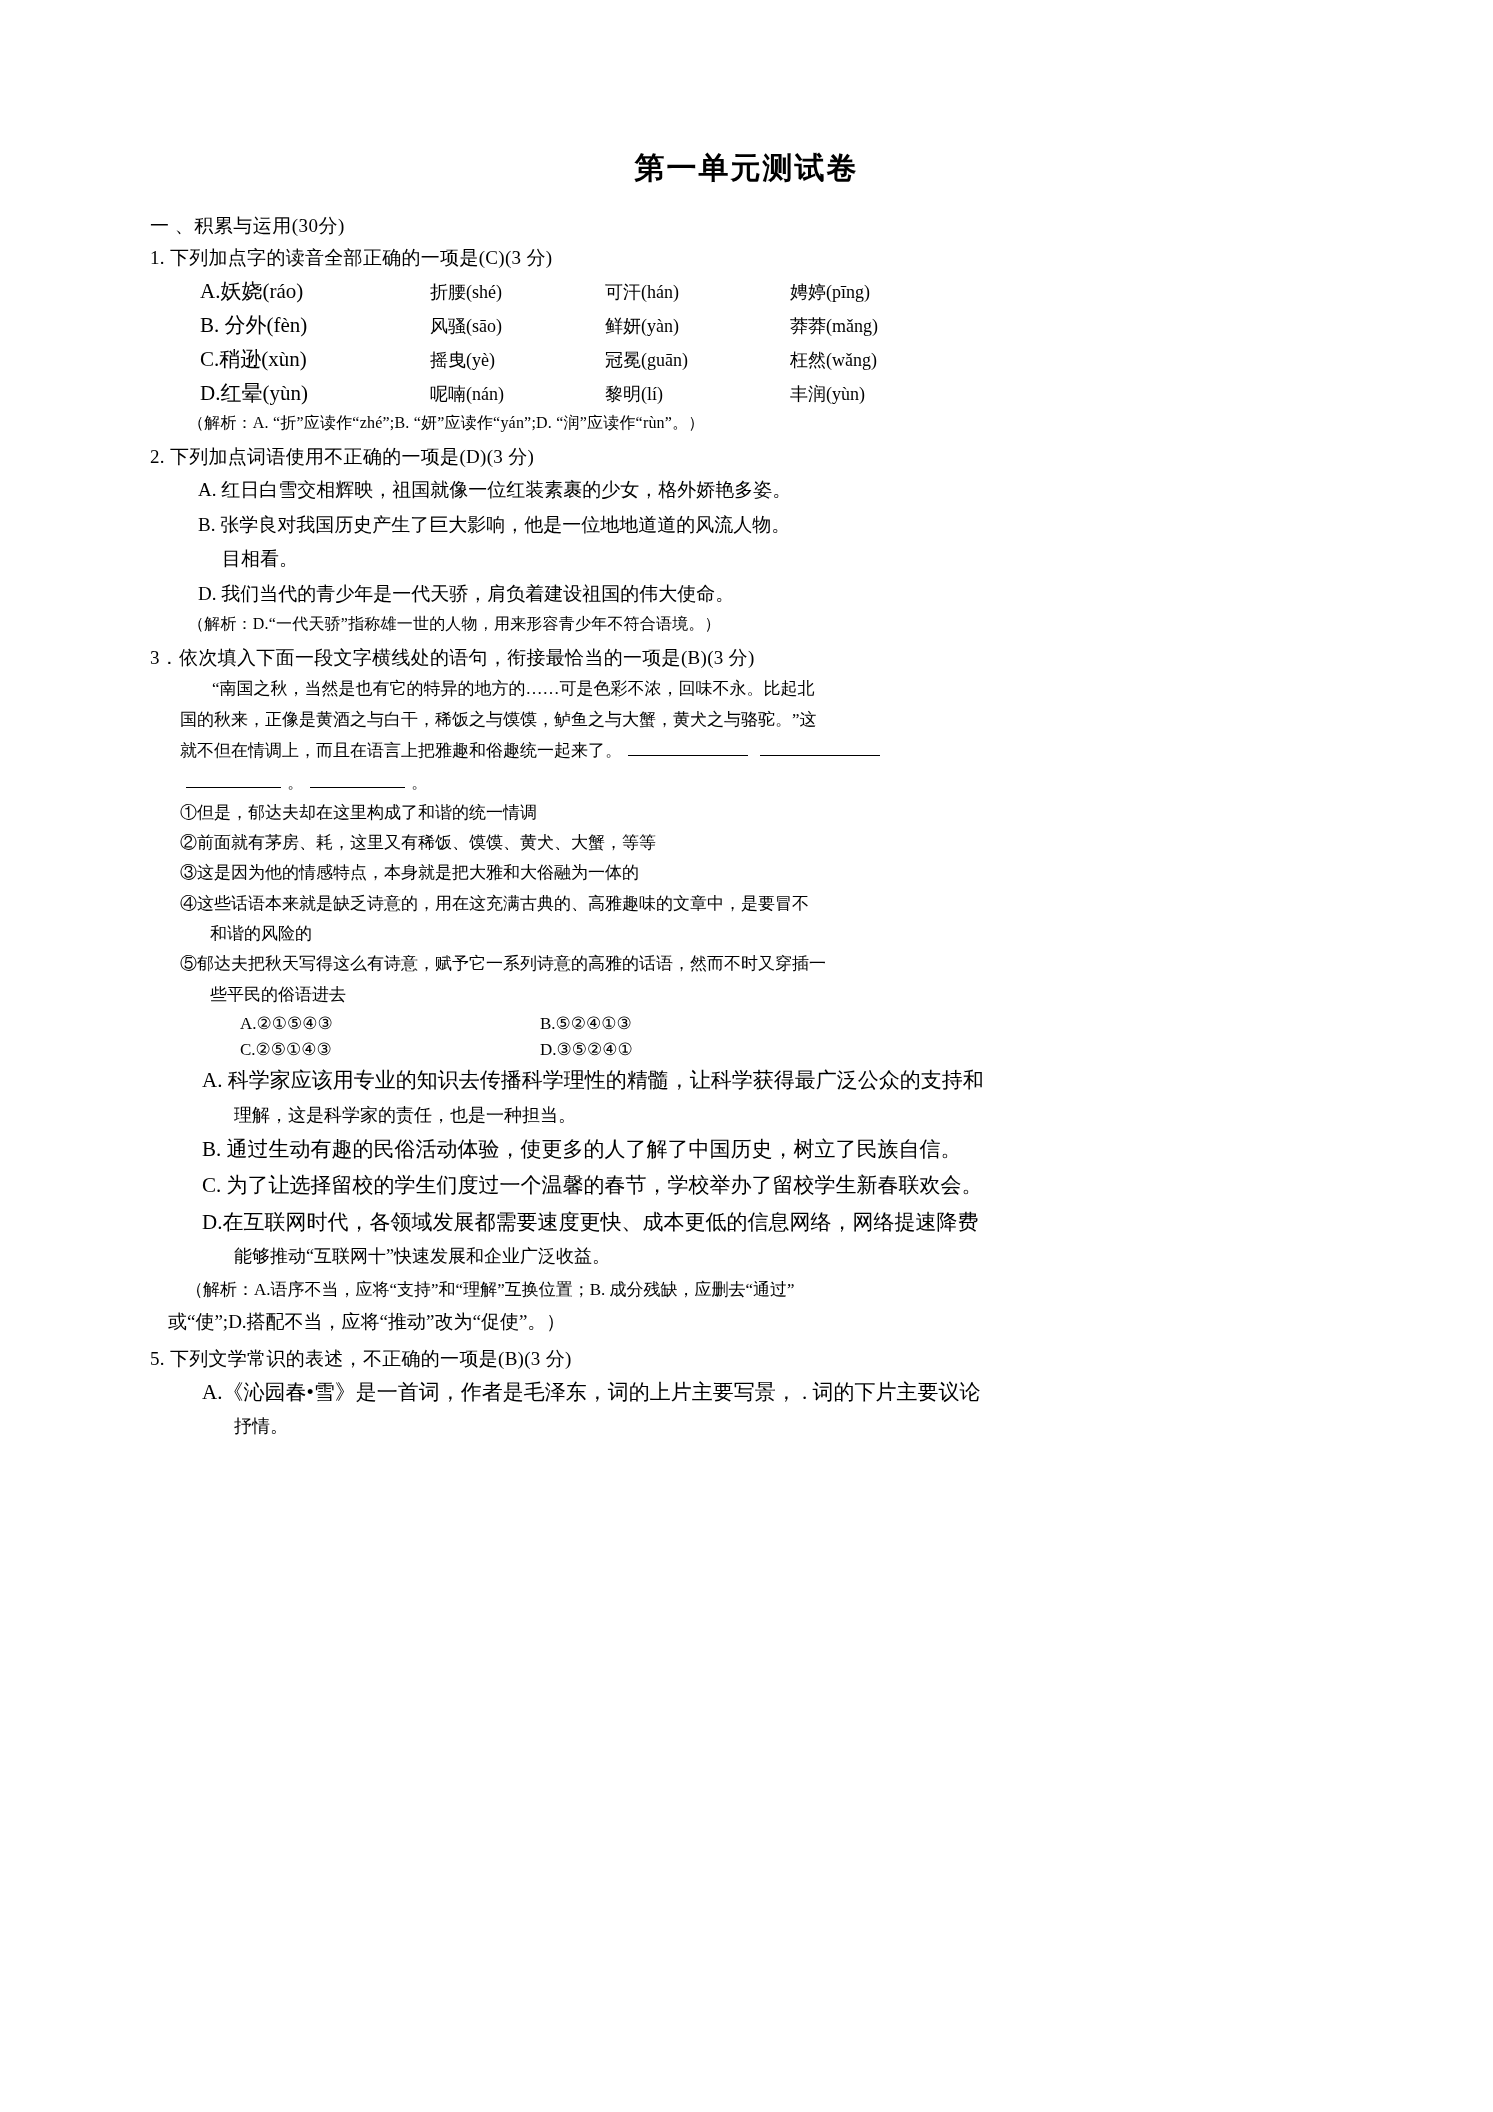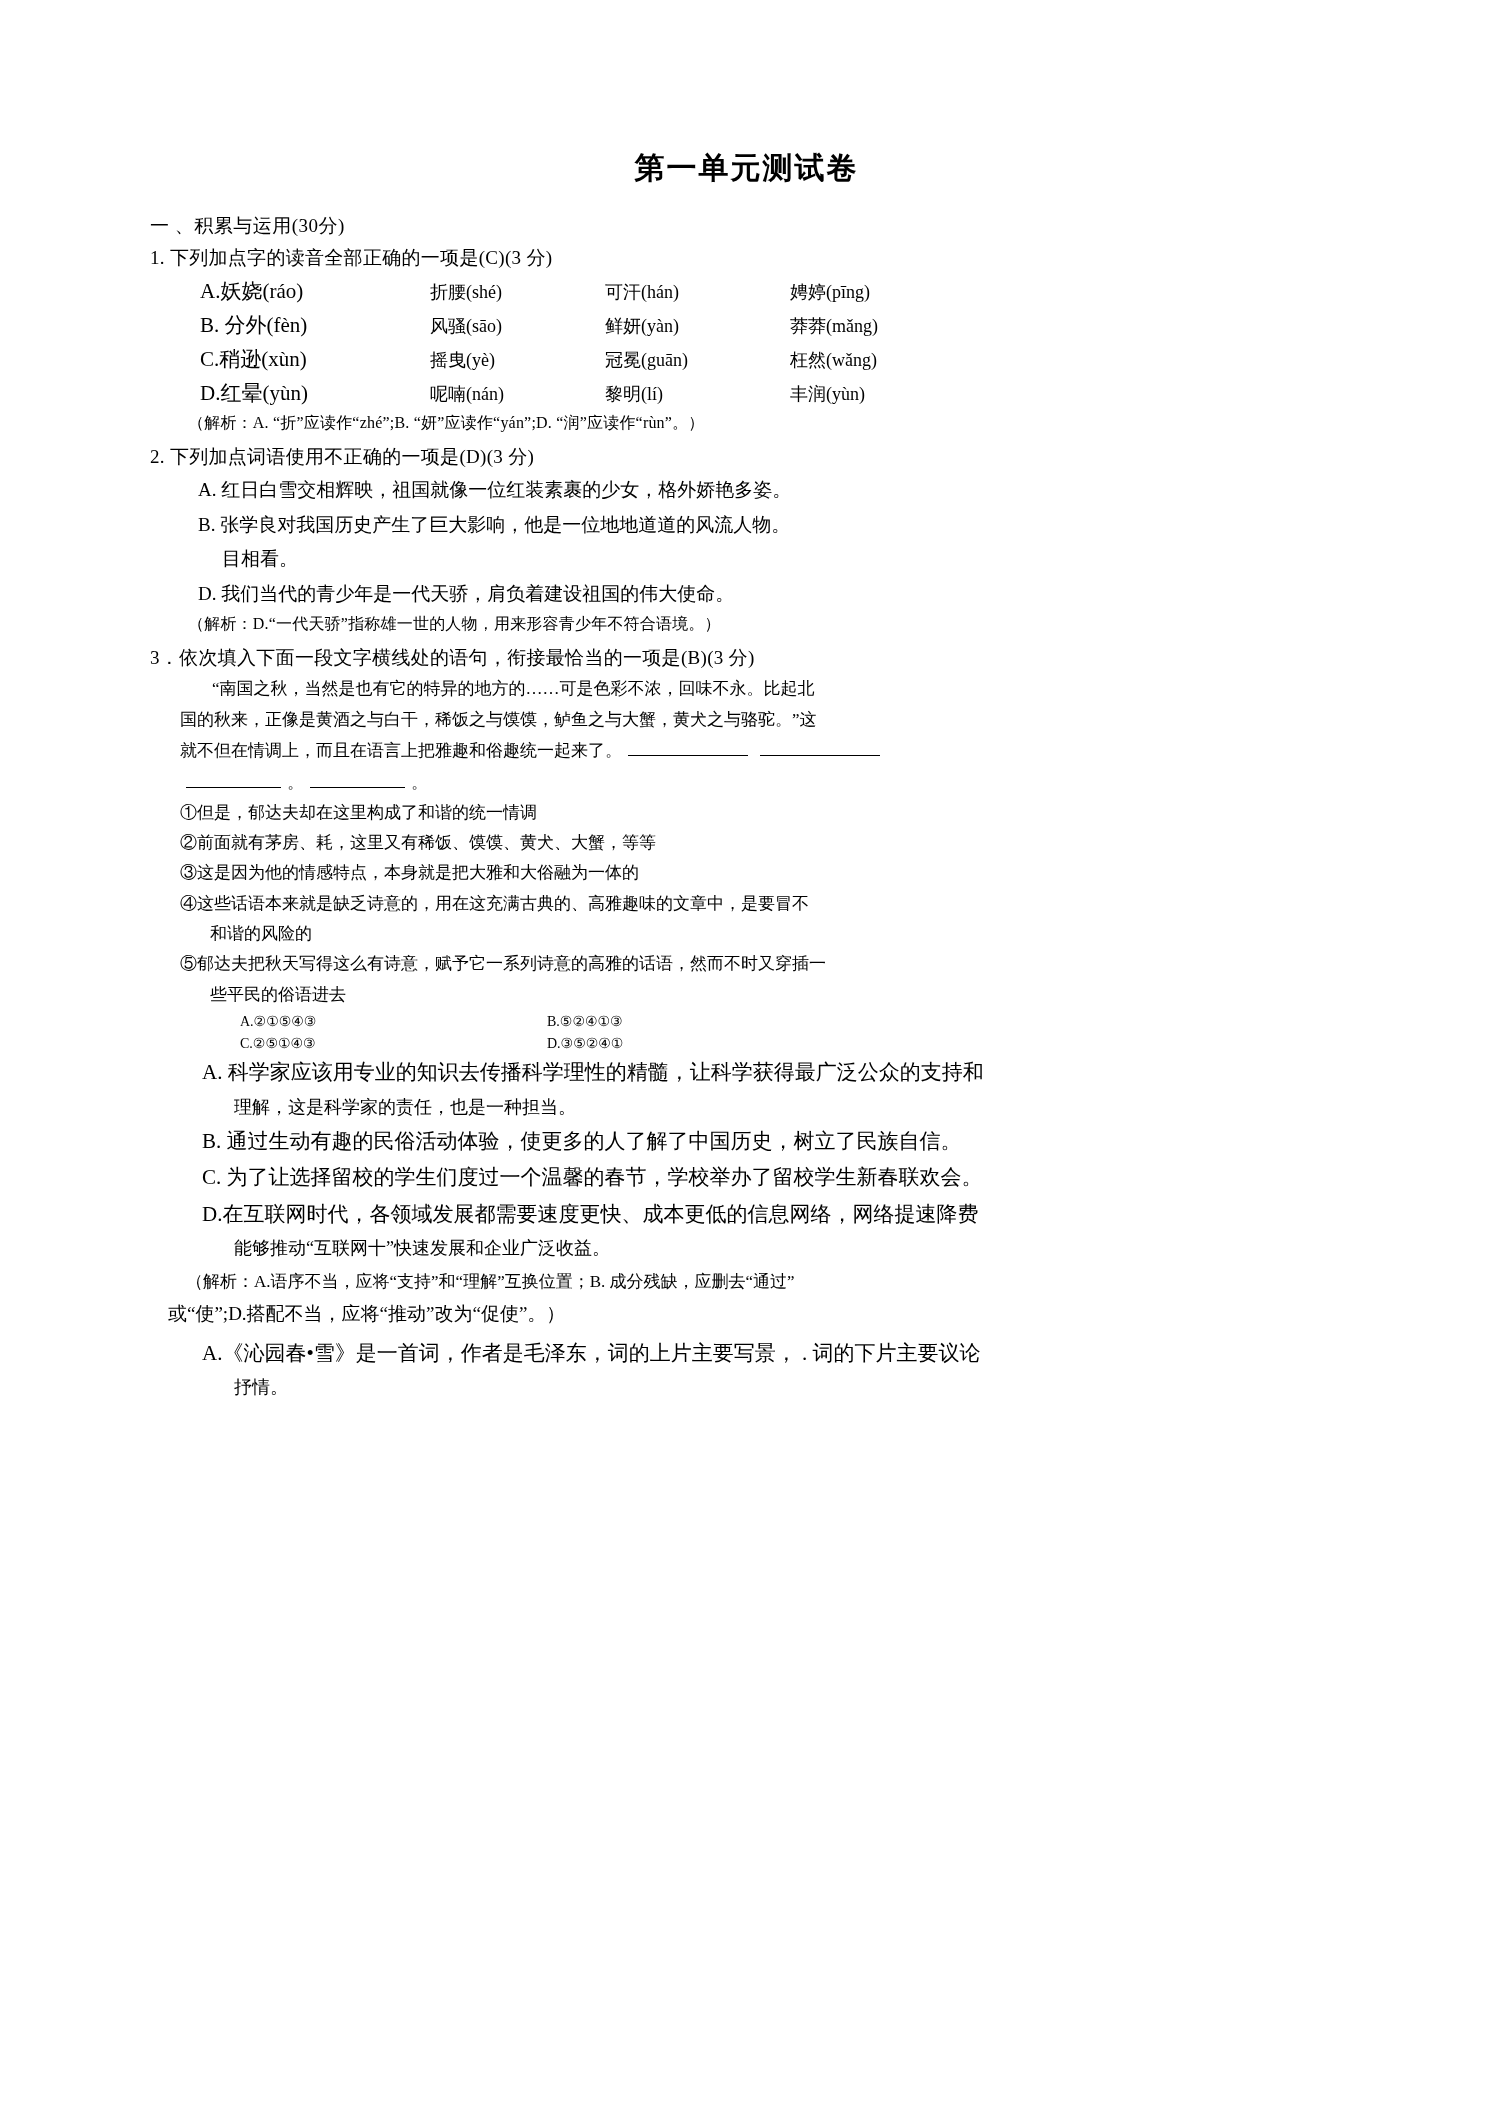--- a/index.html
+++ b/index.html
@@ -92,23 +92,22 @@
     display: inline-block;
     border-bottom: 1px solid #000;
     width: 120px;
     height: 14px;
     margin: 0 6px;
   }
   .blankline.short { width: 95px; }
   .choice-grid {
     display: flex;
     padding-left: 90px;
-    font-size: 14px;
+    font-size: 17px;
     margin: 5px 0;
-    gap: 7px;
   }
   .choice-grid .ca { width: 300px; }
   .choice-grid .cb { width: 300px; }
   .sub {
     font-size: 21px;
     padding-left: 52px;
     margin: 5px 0;
     line-height: 1.5;
     text-align: justify;
   }
@@ -201,16 +200,17 @@
 
   <div class="sub">A. 科学家应该用专业的知识去传播科学理性的精髓，让科学获得最广泛公众的支持和</div>
   <div class="sub-cont">理解，这是科学家的责任，也是一种担当。</div>
   <div class="sub">B. 通过生动有趣的民俗活动体验，使更多的人了解了中国历史，树立了民族自信。</div>
   <div class="sub">C. 为了让选择留校的学生们度过一个温馨的春节，学校举办了留校学生新春联欢会。</div>
   <div class="sub">D.在互联网时代，各领域发展都需要速度更快、成本更低的信息网络，网络提速降费</div>
   <div class="sub-cont">能够推动“互联网十”快速发展和企业广泛收益。</div>
   <div class="note2">（解析：A.语序不当，应将“支持”和“理解”互换位置；B. 成分残缺，应删去“通过”</div>
   <div class="note2-cont">或“使”;D.搭配不当，应将“推动”改为“促使”。）</div>
 
+  <div class="q-line">5. 下列文学常识的表述，不正确的一项是(B)(3 分)</div>
   <div class="sub">A.《沁园春•雪》是一首词，作者是毛泽东，词的上片主要写景，   . 词的下片主要议论</div>
   <div class="sub-cont">抒情。</div>
 
 </div>
 
 </body></html>

